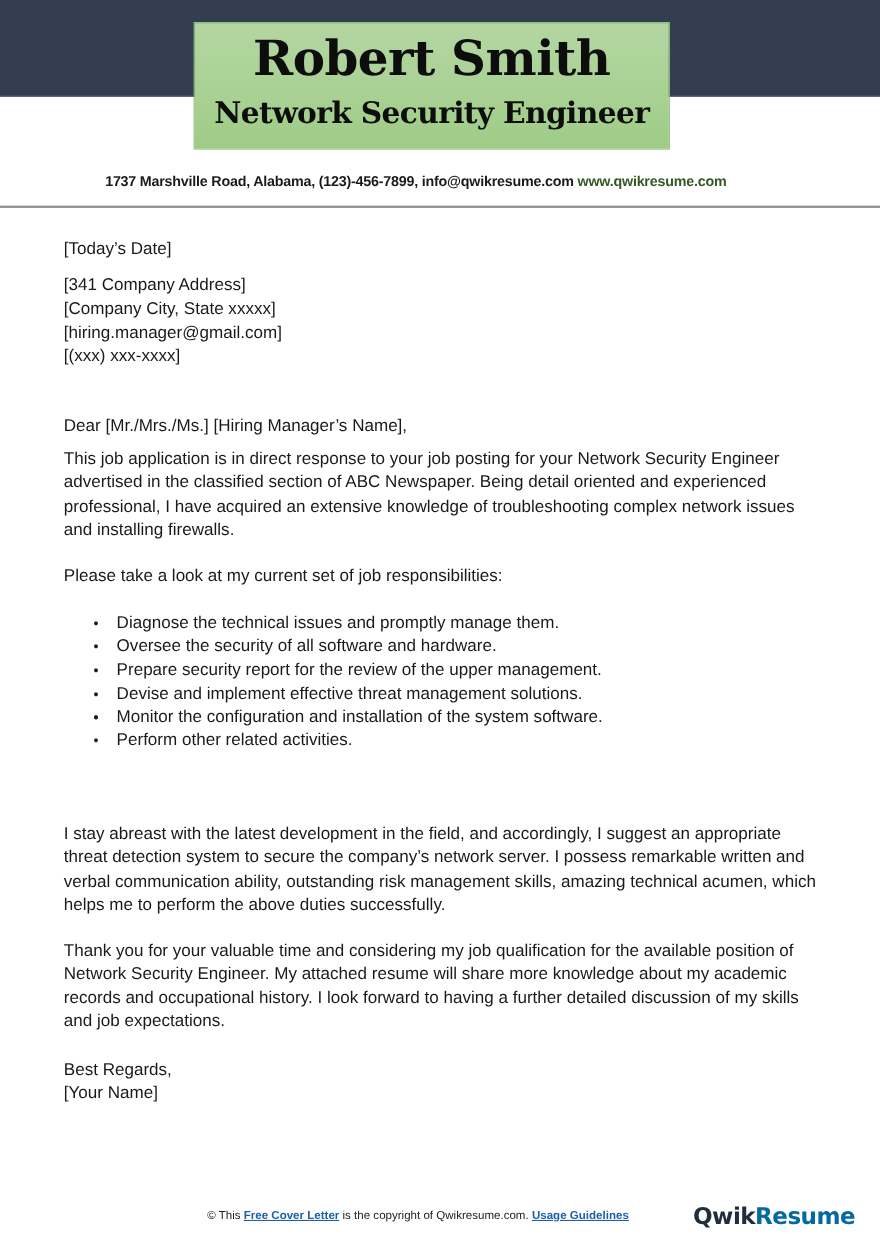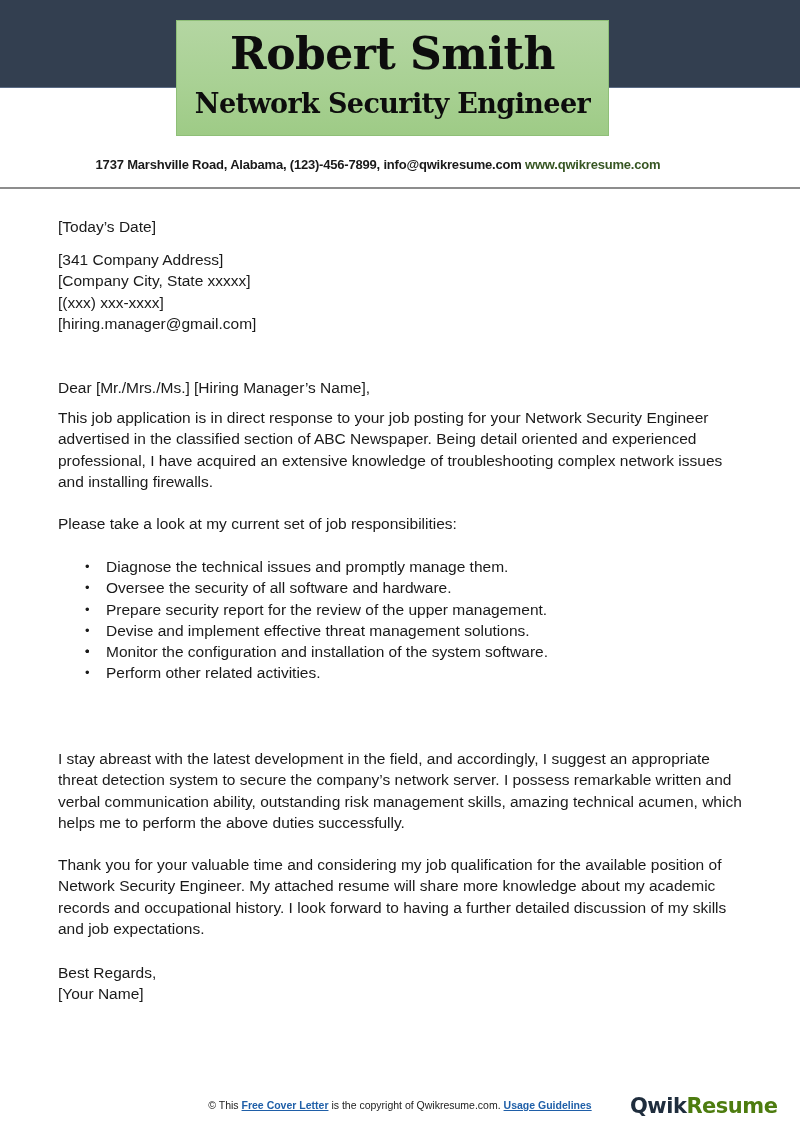--- a/index.html
+++ b/index.html
@@ -46,29 +46,29 @@
     .blk p { margin: 0; }
     ul.resp {
       position: absolute; left: 0; width: 690px; margin: 0; padding: 0; list-style: none;
     }
     ul.resp li { position: relative; padding-left: 48px; }
     ul.resp li .dot {
       position: absolute; left: 27px; top: 0; font-size: 13px;
     }
     .footer-note {
       position: absolute; left: 0; width: 760px; top: 1099px;
-      text-align: center; font-size: 10.5px; color: #222; padding-left: 20px;
+      text-align: center; font-size: 10.5px; color: #222;
     }
     .footer-note a { color: #1f5fa8; font-weight: bold; text-decoration: underline; }
     .logo {
       position: absolute; left: 630px; top: 1094px;
       font-family: "DejaVu Sans", sans-serif; font-size: 21px; font-weight: bold; letter-spacing: -0.5px;
     }
     .logo .q { color: #1f2d3d; }
-    .logo .r { color: #4d7c0f; }
+    .logo .r { color: #0369a1; }
   </style>
 </head>
 <body>
 
 <div class="top-band"></div>
 
 <div class="title-box">
   <div class="name">Robert Smith</div>
   <div class="role">Network Security Engineer</div>
 </div>
@@ -79,22 +79,22 @@
 </div>
 
 <div class="divider"></div>
 
 <div class="letter">
   <div class="blk" style="top:216px;">[Today’s Date]</div>
 
   <div class="blk" style="top:249px;">
     <p>[341 Company Address]</p>
     <p>[Company City, State xxxxx]</p>
+    <p>[hiring.manager@gmail.com]</p>
     <p>[(xxx) xxx-xxxx]</p>
-    <p>[hiring.manager@gmail.com]</p>
   </div>
 
   <div class="blk" style="top:377px;">Dear [Mr./Mrs./Ms.] [Hiring Manager’s Name],</div>
 
   <div class="blk" style="top:407px;">This job application is in direct response to your job posting for your Network Security Engineer advertised in the classified section of ABC Newspaper. Being detail oriented and experienced professional, I have acquired an extensive knowledge of troubleshooting complex network issues and installing firewalls.</div>
 
   <div class="blk" style="top:513px;">Please take a look at my current set of job responsibilities:</div>
 
   <ul class="resp" style="top:556px;">
     <li><span class="dot">•</span><span>Diagnose the technical issues and promptly manage them.</span></li>

